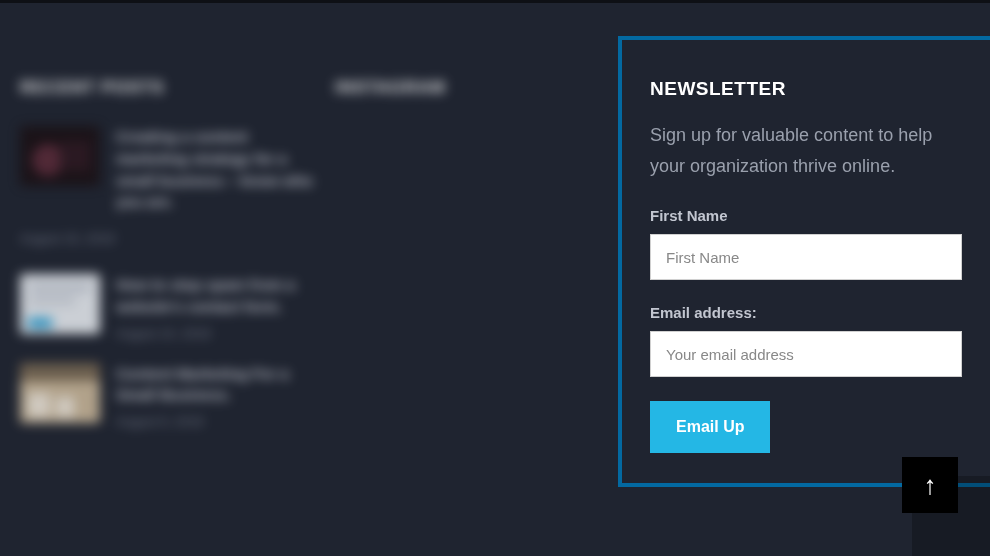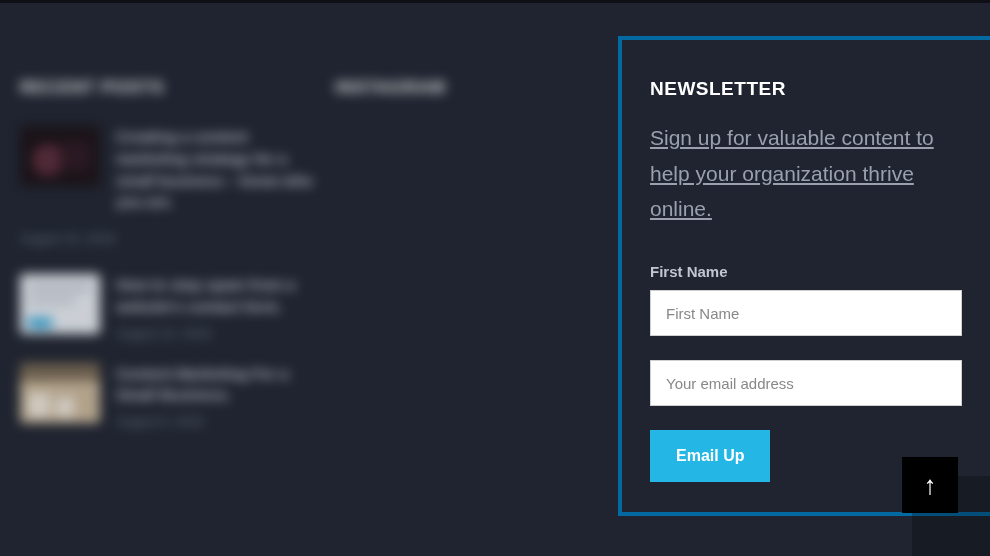--- a/index.html
+++ b/index.html
@@ -34,21 +34,21 @@
     .nl-box {
       position:absolute; left:618px; top:33px;
       width:376px;
       border:4px solid #0369a1;
       padding:38px 28px 30px 28px;
     }
     .nl-title {
       font-size:19px; font-weight:800; letter-spacing:0.5px; margin-bottom:20px;
     }
     .nl-desc {
-      color:#9aa0ad; font-size:21px; line-height:1.7; margin-bottom:36px;text-decoration:underline;
+      color:#9aa0ad; font-size:18px; line-height:1.7; margin-bottom:26px;
     }
     .nl-label {
       color:#c2c6d0; font-size:15px; font-weight:700; margin-bottom:10px; display:block;
     }
     .nl-input {
       width:100%; height:46px; border:1px solid #d0d0d0; background:#fff;
       padding:0 15px; font-size:15px; color:#555; outline:none;
       font-family:inherit; margin-bottom:24px;
     }
     .nl-input::placeholder { color:#888; }
@@ -132,20 +132,21 @@
     </div>
   </div>
 
   <div class="nl-box">
     <div class="nl-title">NEWSLETTER</div>
     <div class="nl-desc">Sign up for valuable content to help your organization thrive online.</div>
 
     <label class="nl-label">First Name</label>
     <input class="nl-input" type="text" placeholder="First Name" style="">
 
+    <label class="nl-label">Email address:</label>
     <input class="nl-input" type="text" placeholder="Your email address" style="">
 
     <button class="nl-submit">Email Up</button>
   </div>
 
 </div>
 
 <div class="bottom-shade"></div>
 
 <div class="scroll-top">

